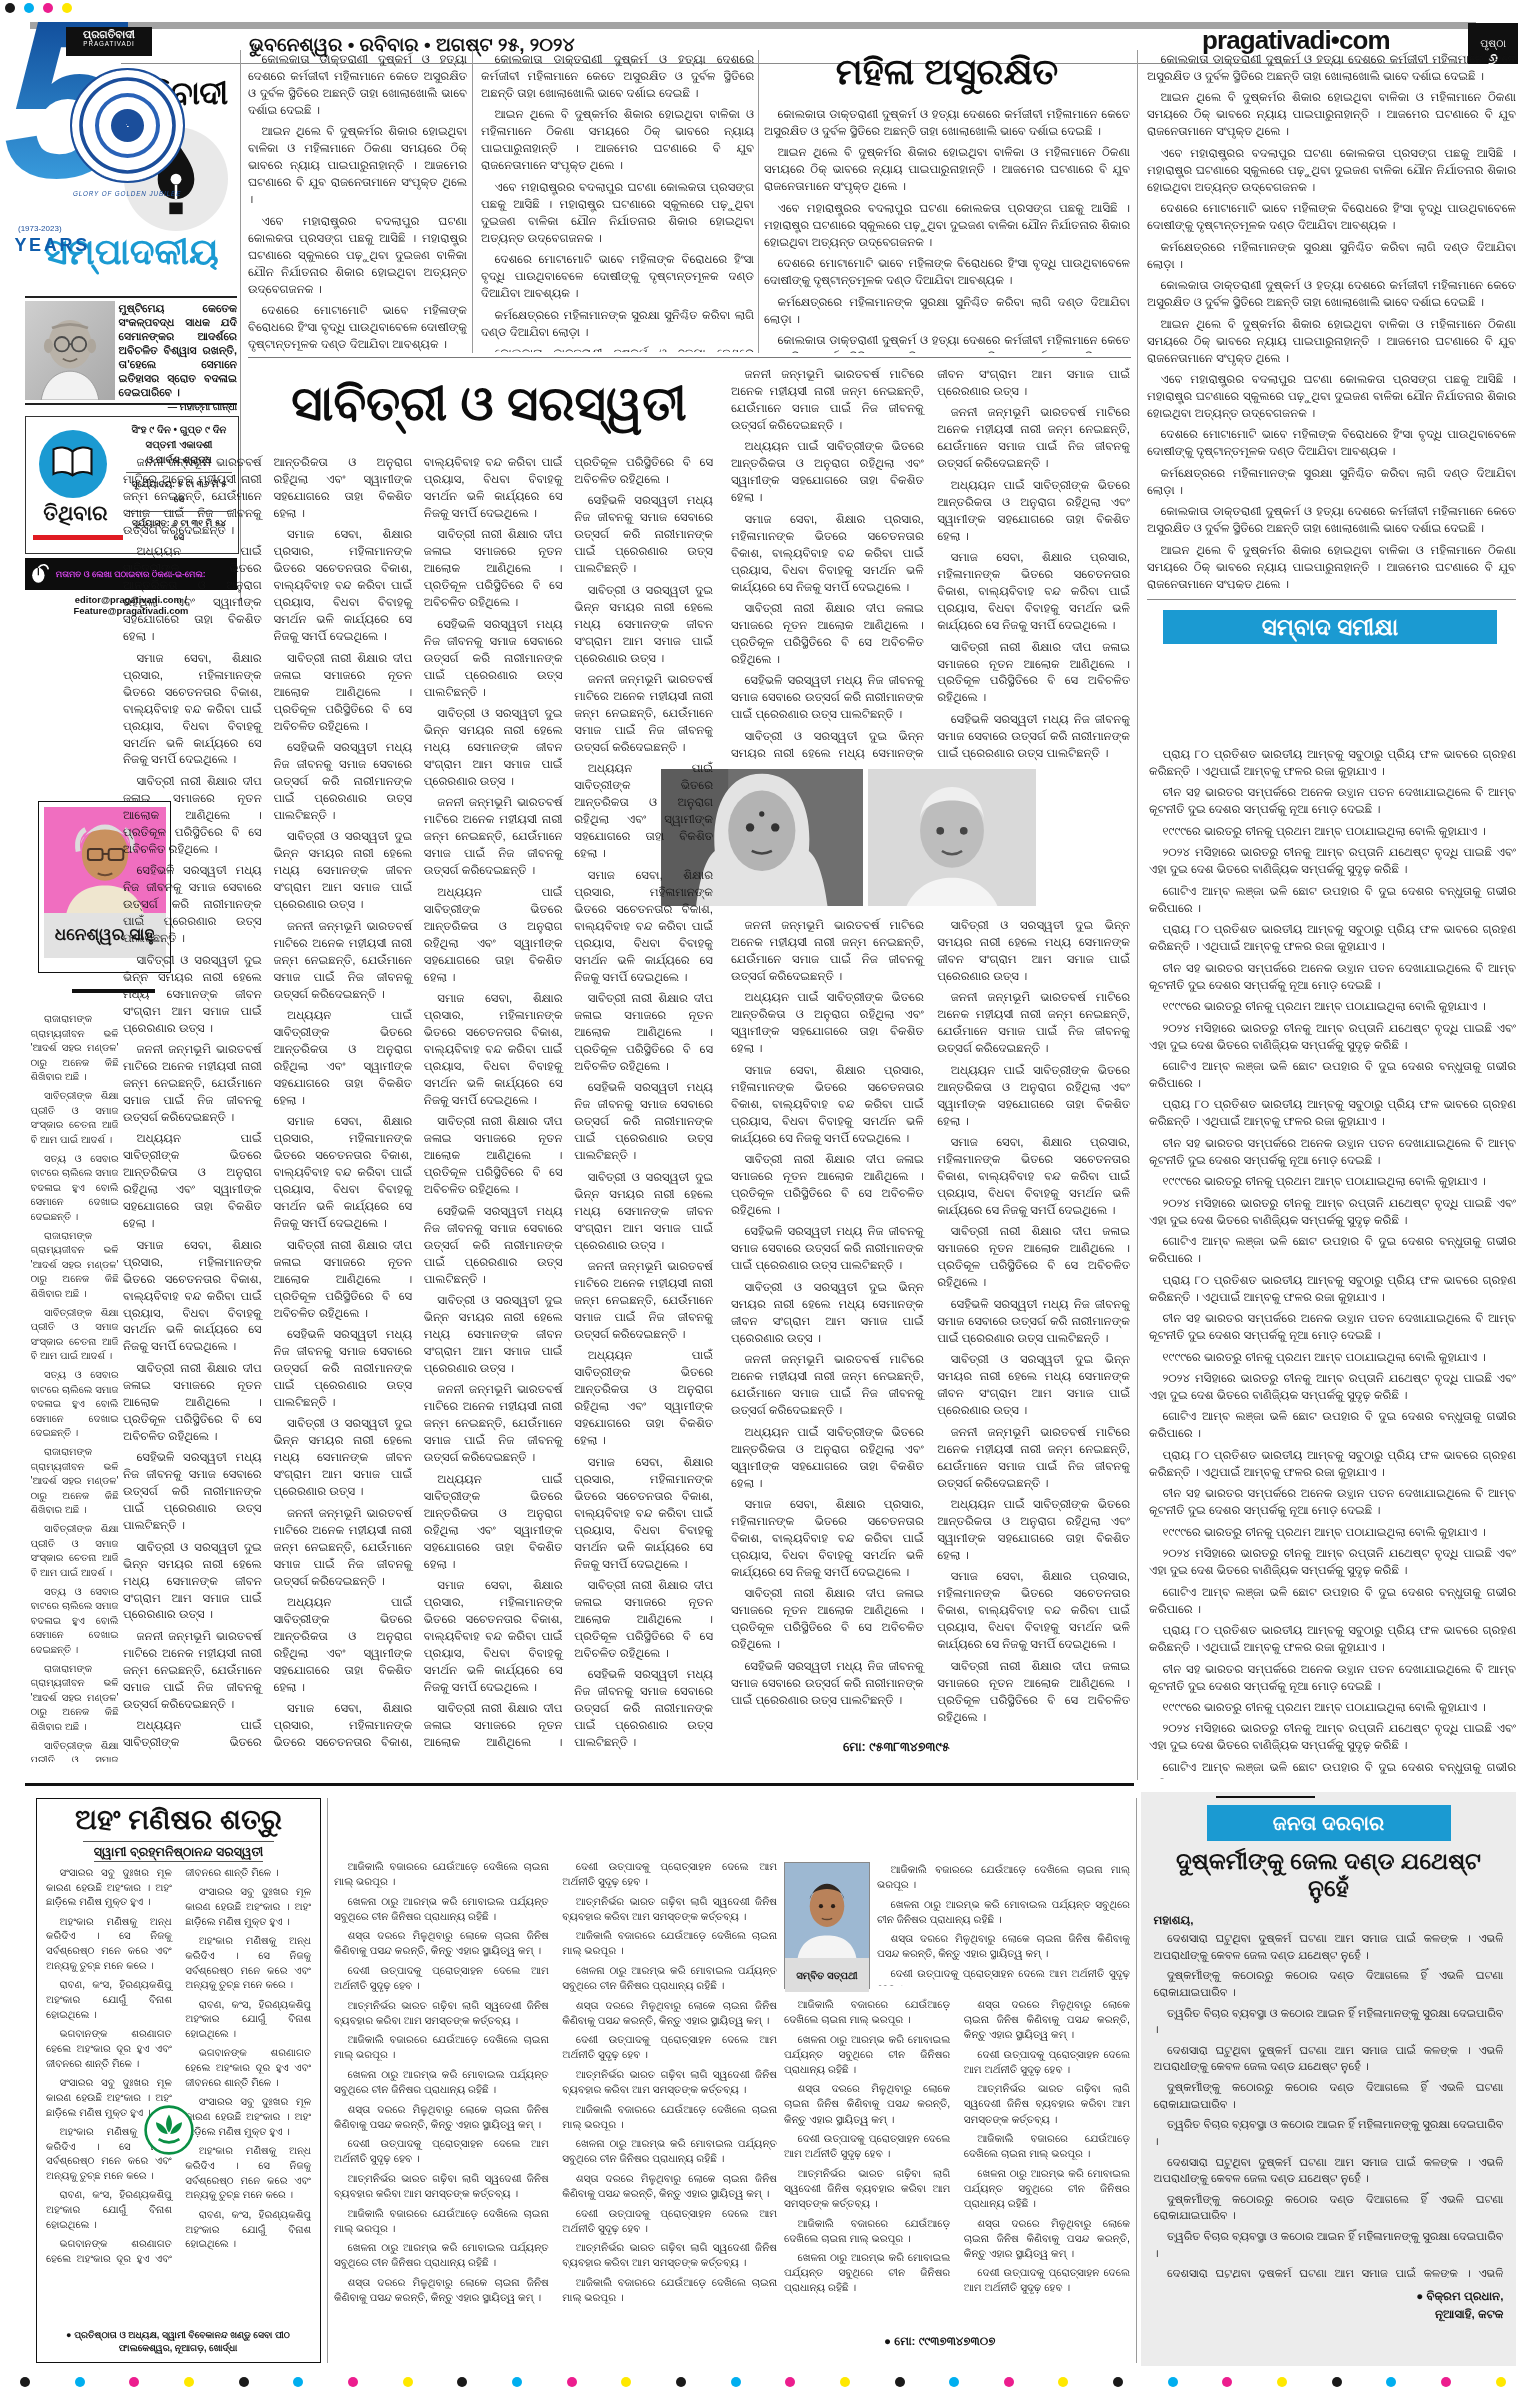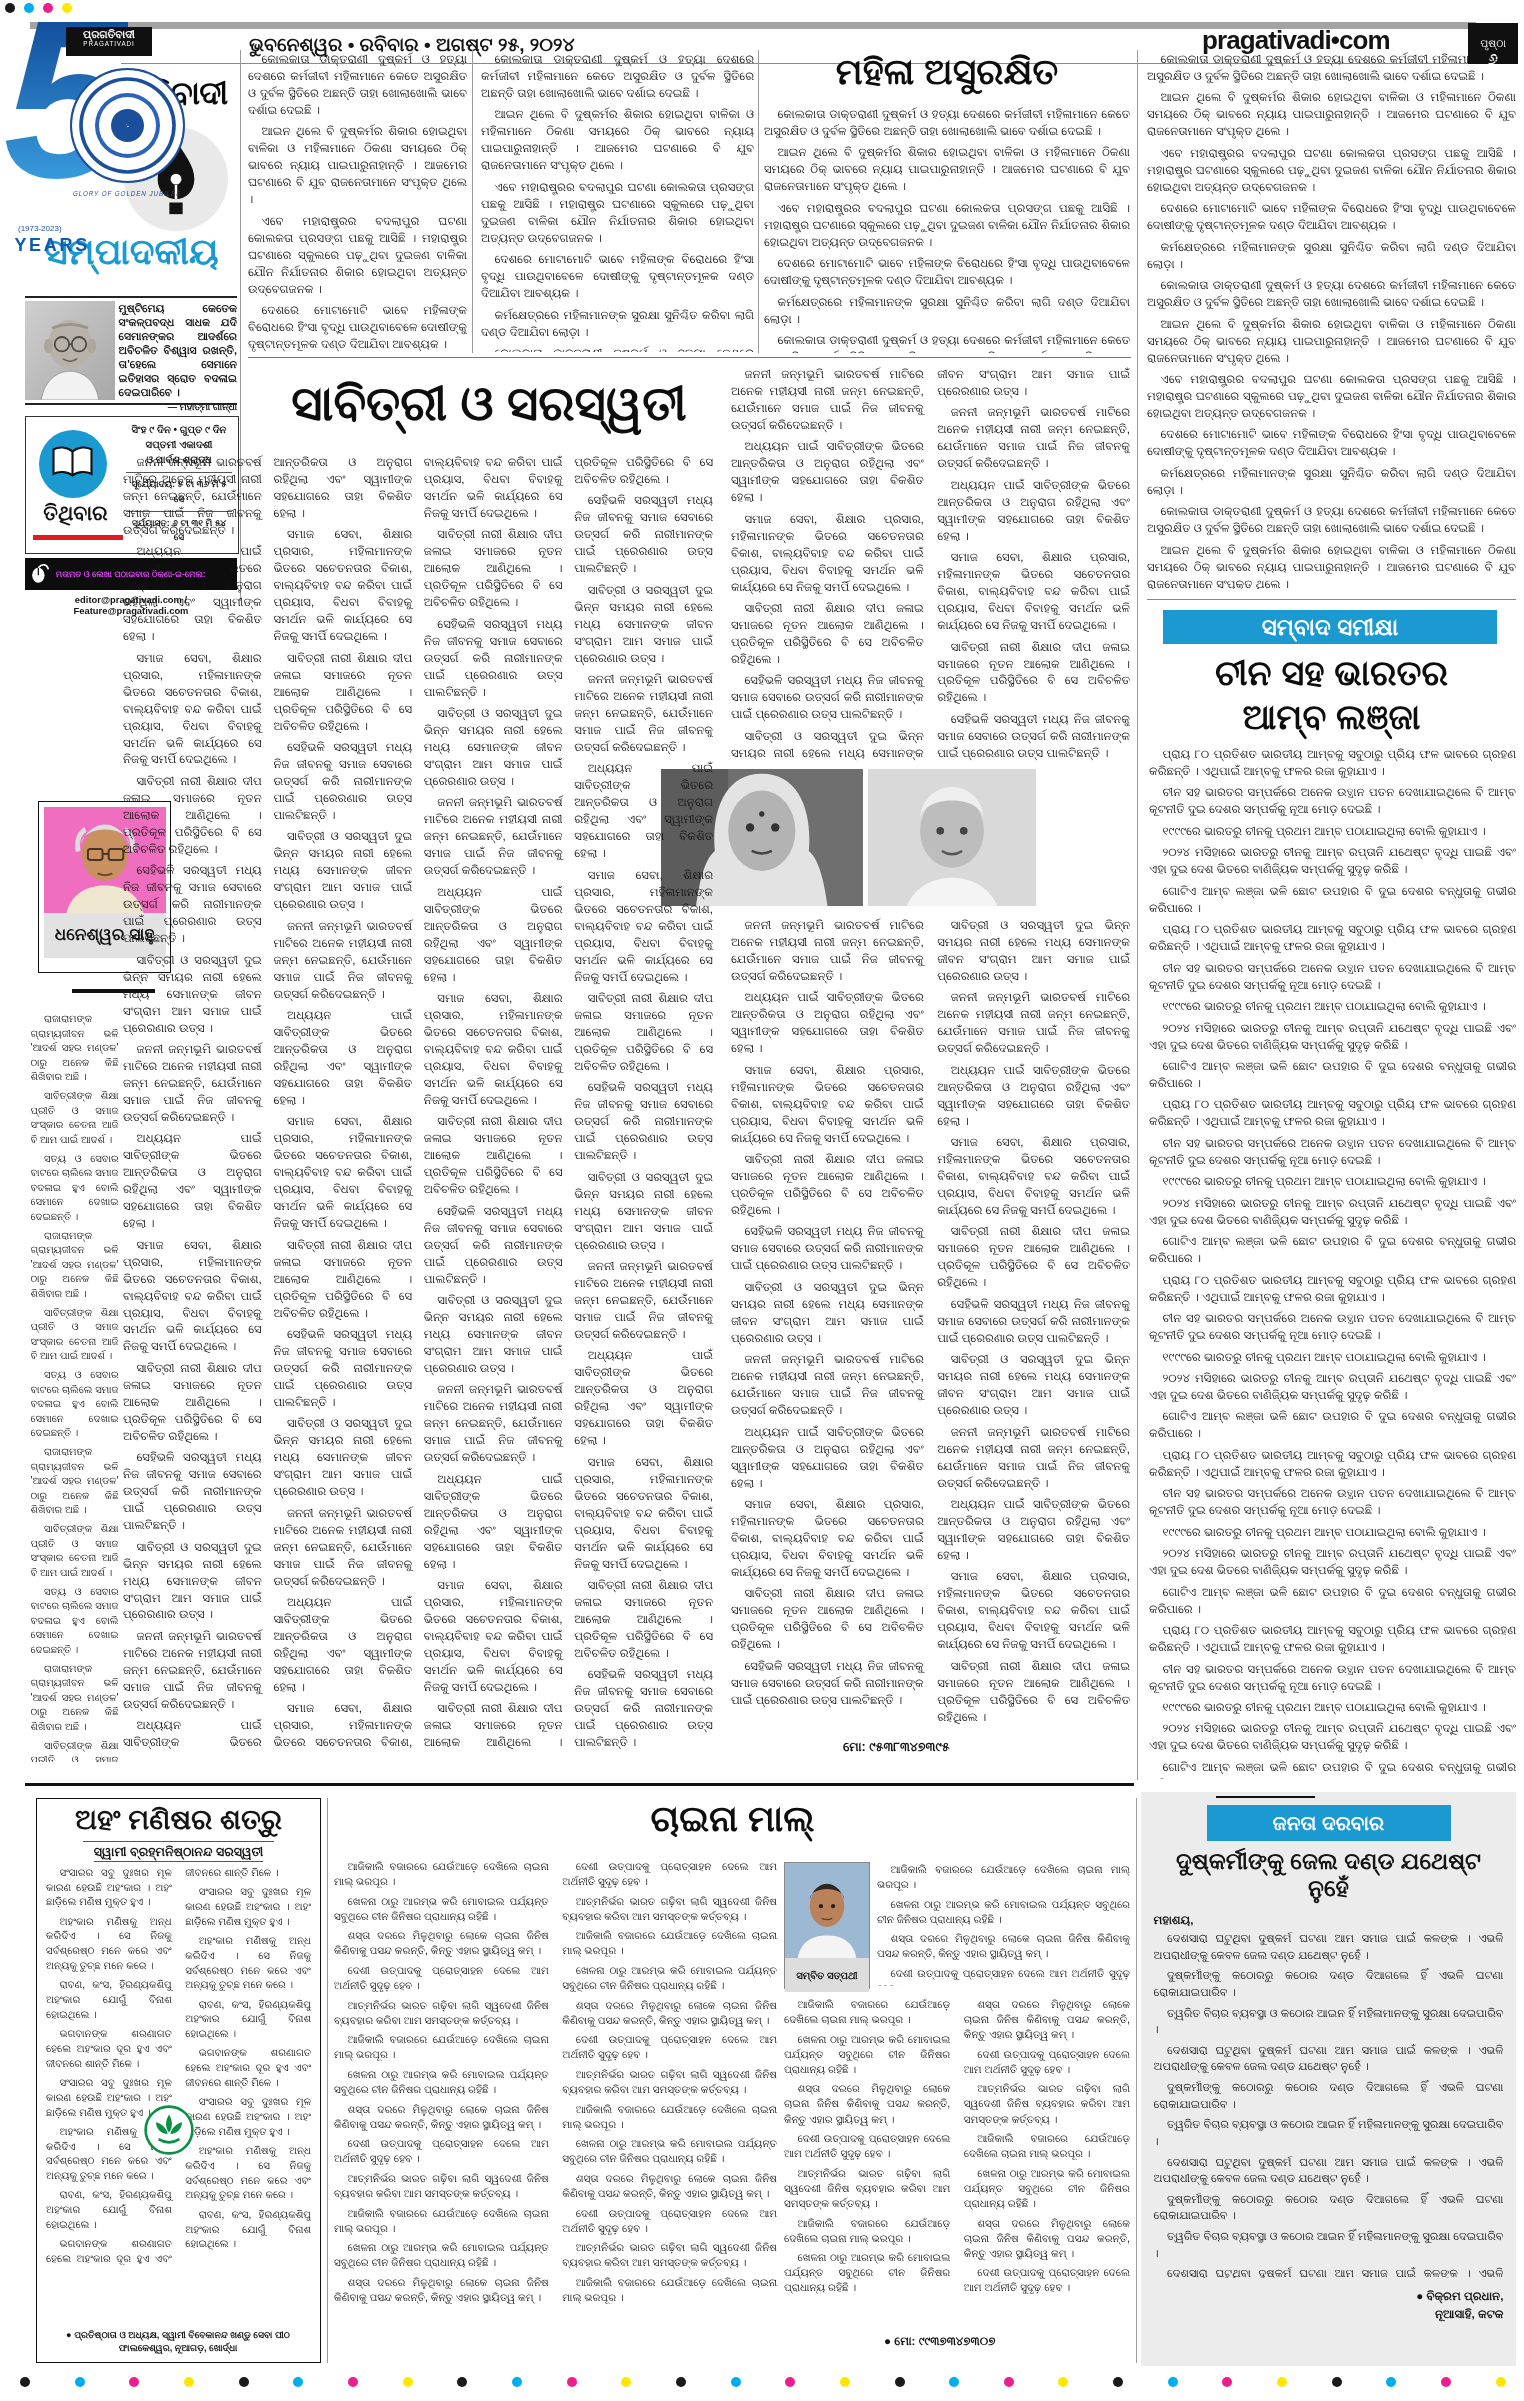--- a/index.html
+++ b/index.html
@@ -272,24 +272,20 @@
       <p>ଏବେ ମହାରାଷ୍ଟ୍ରର ବଦଲାପୁର ଘଟଣା କୋଲକତା ପ୍ରସଙ୍ଗ ପଛକୁ ଆସିଛି । ମହାରାଷ୍ଟ୍ର ଘଟଣାରେ ସ୍କୁଲରେ ପଢ଼ୁଥିବା ଦୁଇଜଣ ବାଳିକା ଯୌନ ନିର୍ଯାତନାର ଶିକାର ହୋଇଥିବା ଅତ୍ୟନ୍ତ ଉଦ୍‌ବେଗଜନକ ।</p>
       <p>ଦେଶରେ ମୋଟାମୋଟି ଭାବେ ମହିଳାଙ୍କ ବିରୋଧରେ ହିଂସା ବୃଦ୍ଧି ପାଉଥିବାବେଳେ ଦୋଷୀଙ୍କୁ ଦୃଷ୍ଟାନ୍ତମୂଳକ ଦଣ୍ଡ ଦିଆଯିବା ଆବଶ୍ୟକ ।</p>
       <p>କର୍ମକ୍ଷେତ୍ରରେ ମହିଳାମାନଙ୍କ ସୁରକ୍ଷା ସୁନିଶ୍ଚିତ କରିବା ଲାଗି ଦଣ୍ଡ ଦିଆଯିବା ଲୋଡ଼ା ।</p>
       <p>କୋଲକାତା ଡାକ୍ତରାଣୀ ଦୁଷ୍କର୍ମ ଓ ହତ୍ୟା ଦେଶରେ କର୍ମଜୀବୀ ମହିଳାମାନେ କେତେ ଅସୁରକ୍ଷିତ ଓ ଦୁର୍ବଳ ସ୍ଥିତିରେ ଅଛନ୍ତି ତାହା ଖୋଲାଖୋଲି ଭାବେ ଦର୍ଶାଇ ଦେଇଛି ।</p>
       <p>ଆଇନ ଥିଲେ ବି ଦୁଷ୍କର୍ମର ଶିକାର ହୋଇଥିବା ବାଳିକା ଓ ମହିଳାମାନେ ଠିକଣା ସମୟରେ ଠିକ୍ ଭାବରେ ନ୍ୟାୟ ପାଇପାରୁନାହାନ୍ତି । ଆଜମେର ଘଟଣାରେ ବି ଯୁବ ରାଜନେତାମାନେ ସଂପୃକ୍ତ ଥିଲେ ।</p>
     </div>
   <div class="hrule" style="left:248px;top:357px;width:883px;background:#777;"></div>
 
   <div class="hrule" style="left:1147px;top:599px;width:369px;background:#888;"></div>
   <div class="abs" id="nr-kicker">ସମ୍ବାଦ ସମୀକ୍ଷା</div>
-  <div class="abs head" id="nr-headline">
-    <div>ଚୀନ ସହ ଭାରତର</div>
-    <div>ଆମ୍ବ ଲଞ୍ଜା</div>
-  </div>
   <div class="abs fill-text" style="left:1149px;top:746px;width:367px;height:1033px;">
       <p>ପ୍ରାୟ ୮୦ ପ୍ରତିଶତ ଭାରତୀୟ ଆମ୍ବକୁ ସବୁଠାରୁ ପ୍ରିୟ ଫଳ ଭାବରେ ଗ୍ରହଣ କରିଛନ୍ତି । ଏଥିପାଇଁ ଆମ୍ବକୁ ଫଳର ରଜା କୁହାଯାଏ ।</p>
       <p>ଚୀନ ସହ ଭାରତର ସମ୍ପର୍କରେ ଅନେକ ଉତ୍ଥାନ ପତନ ଦେଖାଯାଇଥିଲେ ବି ଆମ୍ବ କୂଟନୀତି ଦୁଇ ଦେଶର ସମ୍ପର୍କକୁ ନୂଆ ମୋଡ଼ ଦେଇଛି ।</p>
       <p>୧୯୯୯ରେ ଭାରତରୁ ଚୀନକୁ ପ୍ରଥମ ଆମ୍ବ ପଠାଯାଇଥିଲା ବୋଲି କୁହାଯାଏ ।</p>
       <p>୨୦୨୪ ମସିହାରେ ଭାରତରୁ ଚୀନକୁ ଆମ୍ବ ରପ୍ତାନି ଯଥେଷ୍ଟ ବୃଦ୍ଧି ପାଇଛି ଏବଂ ଏହା ଦୁଇ ଦେଶ ଭିତରେ ବାଣିଜ୍ୟିକ ସମ୍ପର୍କକୁ ସୁଦୃଢ଼ କରିଛି ।</p>
       <p>ଗୋଟିଏ ଆମ୍ବ ଲଞ୍ଜା ଭଳି ଛୋଟ ଉପହାର ବି ଦୁଇ ଦେଶର ବନ୍ଧୁତାକୁ ଗଭୀର କରିପାରେ ।</p>
       <p>ପ୍ରାୟ ୮୦ ପ୍ରତିଶତ ଭାରତୀୟ ଆମ୍ବକୁ ସବୁଠାରୁ ପ୍ରିୟ ଫଳ ଭାବରେ ଗ୍ରହଣ କରିଛନ୍ତି । ଏଥିପାଇଁ ଆମ୍ବକୁ ଫଳର ରଜା କୁହାଯାଏ ।</p>
       <p>ଚୀନ ସହ ଭାରତର ସମ୍ପର୍କରେ ଅନେକ ଉତ୍ଥାନ ପତନ ଦେଖାଯାଇଥିଲେ ବି ଆମ୍ବ କୂଟନୀତି ଦୁଇ ଦେଶର ସମ୍ପର୍କକୁ ନୂଆ ମୋଡ଼ ଦେଇଛି ।</p>
       <p>୧୯୯୯ରେ ଭାରତରୁ ଚୀନକୁ ପ୍ରଥମ ଆମ୍ବ ପଠାଯାଇଥିଲା ବୋଲି କୁହାଯାଏ ।</p>
       <p>୨୦୨୪ ମସିହାରେ ଭାରତରୁ ଚୀନକୁ ଆମ୍ବ ରପ୍ତାନି ଯଥେଷ୍ଟ ବୃଦ୍ଧି ପାଇଛି ଏବଂ ଏହା ଦୁଇ ଦେଶ ଭିତରେ ବାଣିଜ୍ୟିକ ସମ୍ପର୍କକୁ ସୁଦୃଢ଼ କରିଛି ।</p>
@@ -502,21 +498,20 @@
         <path d="M30 14 C25 15 22 19 21 23 C26 23 30 19 30 14 Z" fill="#0a8f44"></path>
         <path d="M12 27 Q20 32 28 27" stroke="#0a8f44" stroke-width="2" fill="none"></path>
       </svg>
     </div>
     <div id="bl-footer">
       <div>● ପ୍ରତିଷ୍ଠାତା ଓ ଅଧ୍ୟକ୍ଷ, ସ୍ୱାମୀ ବିବେକାନନ୍ଦ ଖଣ୍ଡୁ ସେବା ପୀଠ</div>
       <div>ଫାଲକେଶ୍ୱର, ନୂଆଗଡ଼, ଖୋର୍ଦ୍ଧା</div>
     </div>
   </div>
 
-  <div class="abs head" id="cm-headline">ଚାଇନା ମାଲ୍</div>
   <div class="abs fill-text cols2" style="left:334px;top:1859px;width:443px;height:474px;font-size:10.4px;">
       <p>ଆଜିକାଲି ବଜାରରେ ଯେଉଁଆଡ଼େ ଦେଖିଲେ ଚାଇନା ମାଲ୍ ଭରପୂର ।</p>
       <p>ଖେଳନା ଠାରୁ ଆରମ୍ଭ କରି ମୋବାଇଲ ପର୍ଯ୍ୟନ୍ତ ସବୁଥିରେ ଚୀନ ଜିନିଷର ପ୍ରାଧାନ୍ୟ ରହିଛି ।</p>
       <p>ଶସ୍ତା ଦରରେ ମିଳୁଥିବାରୁ ଲୋକେ ଚାଇନା ଜିନିଷ କିଣିବାକୁ ପସନ୍ଦ କରନ୍ତି, କିନ୍ତୁ ଏହାର ସ୍ଥାୟିତ୍ୱ କମ୍ ।</p>
       <p>ଦେଶୀ ଉତ୍ପାଦକୁ ପ୍ରୋତ୍ସାହନ ଦେଲେ ଆମ ଅର୍ଥନୀତି ସୁଦୃଢ଼ ହେବ ।</p>
       <p>ଆତ୍ମନିର୍ଭର ଭାରତ ଗଢ଼ିବା ଲାଗି ସ୍ୱଦେଶୀ ଜିନିଷ ବ୍ୟବହାର କରିବା ଆମ ସମସ୍ତଙ୍କ କର୍ତ୍ତବ୍ୟ ।</p>
       <p>ଆଜିକାଲି ବଜାରରେ ଯେଉଁଆଡ଼େ ଦେଖିଲେ ଚାଇନା ମାଲ୍ ଭରପୂର ।</p>
       <p>ଖେଳନା ଠାରୁ ଆରମ୍ଭ କରି ମୋବାଇଲ ପର୍ଯ୍ୟନ୍ତ ସବୁଥିରେ ଚୀନ ଜିନିଷର ପ୍ରାଧାନ୍ୟ ରହିଛି ।</p>
       <p>ଶସ୍ତା ଦରରେ ମିଳୁଥିବାରୁ ଲୋକେ ଚାଇନା ଜିନିଷ କିଣିବାକୁ ପସନ୍ଦ କରନ୍ତି, କିନ୍ତୁ ଏହାର ସ୍ଥାୟିତ୍ୱ କମ୍ ।</p>
       <p>ଦେଶୀ ଉତ୍ପାଦକୁ ପ୍ରୋତ୍ସାହନ ଦେଲେ ଆମ ଅର୍ଥନୀତି ସୁଦୃଢ଼ ହେବ ।</p>

